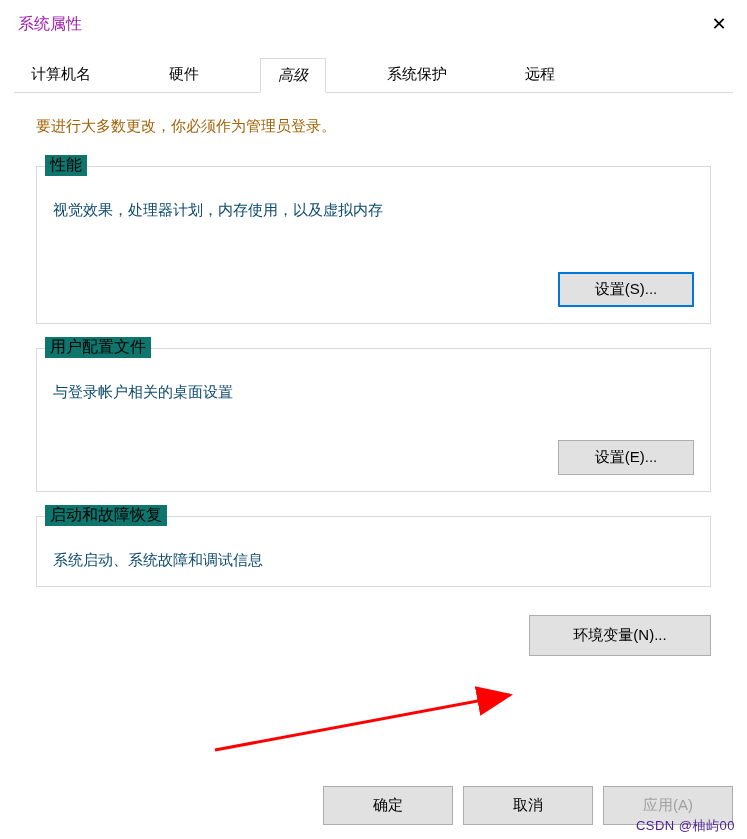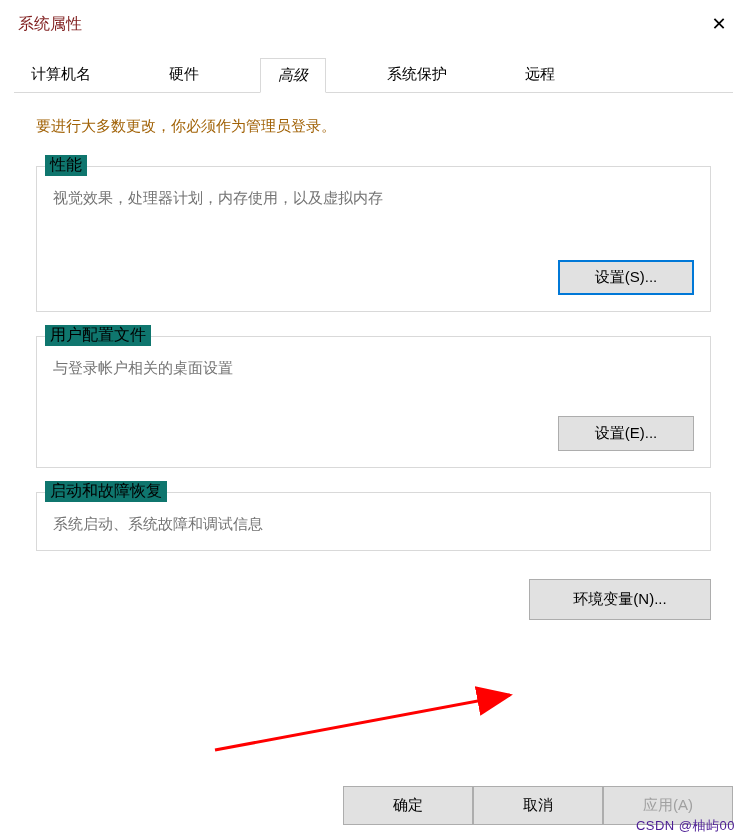--- a/index.html
+++ b/index.html
@@ -19,21 +19,21 @@
     .title-bar {
       display: flex;
       align-items: center;
       justify-content: space-between;
       height: 48px;
       padding: 0 0 0 18px;
       background: #ffffff;
     }
     .title-text {
       font-size: 16px;
-      color: #7f1d1d;
+      color: #a21caf;
       font-family: Liberation Mono, monospace;
     }
     .close-btn {
       width: 56px;
       height: 48px;
       display: flex;
       align-items: center;
       justify-content: center;
       cursor: pointer;
       font-size: 18px;
@@ -83,21 +83,22 @@
       position: absolute;
       top: -12px;
       left: 8px;
       background: #0f766e;
       padding: 0 5px;
       font-size: 16px;
       text-align: right;
     }
     .group-desc {
       font-size: 15px;
-      color: #737373;
+      color: #0c4a6e;
+      margin-top: 12px;
     }
     .btn-row {
       display: flex;
       justify-content: flex-end;
       margin-top: 52px;
     }
     .btn-row.short {
       margin-top: 38px;
     }
     .win-button {
@@ -125,20 +126,21 @@
     }
     .env-button {
       min-width: 182px;
       padding: 10px 20px;
     }
     .footer-buttons {
       position: absolute;
       bottom: 14px;
       right: 14px;
       display: flex;
+      gap: 10px;
     }
     .footer-btn {
       min-width: 130px;
       padding: 9px 0;
     }
     .watermark {
       position: absolute;
       bottom: 4px;
       right: 12px;
       font-size: 13px;

